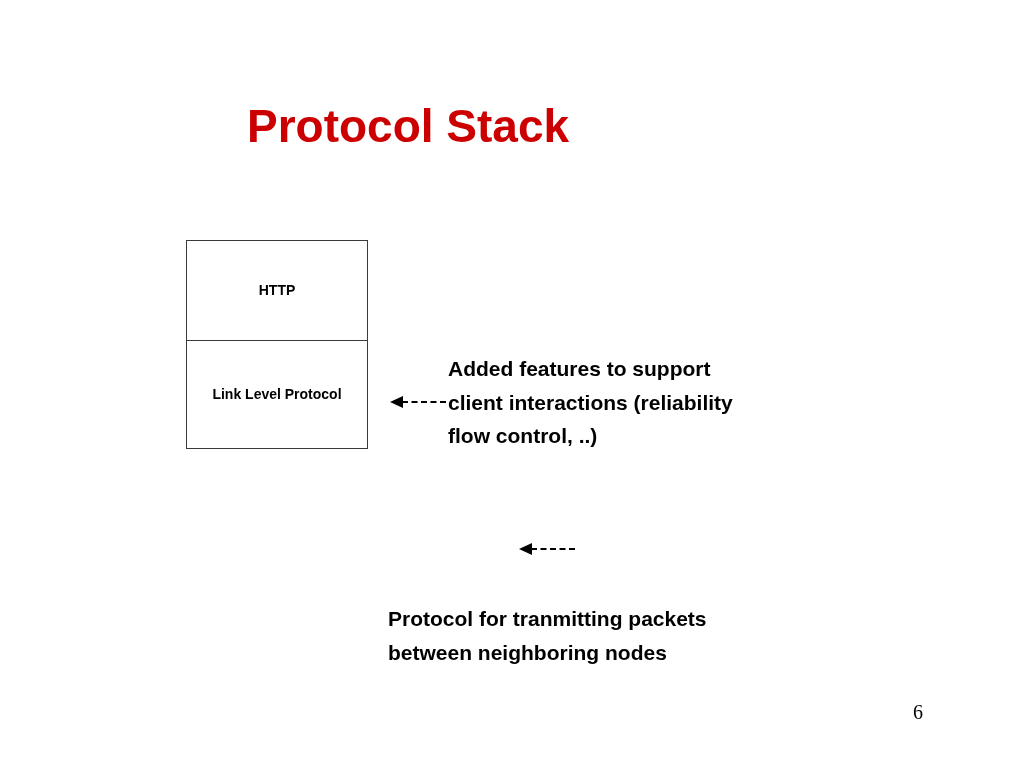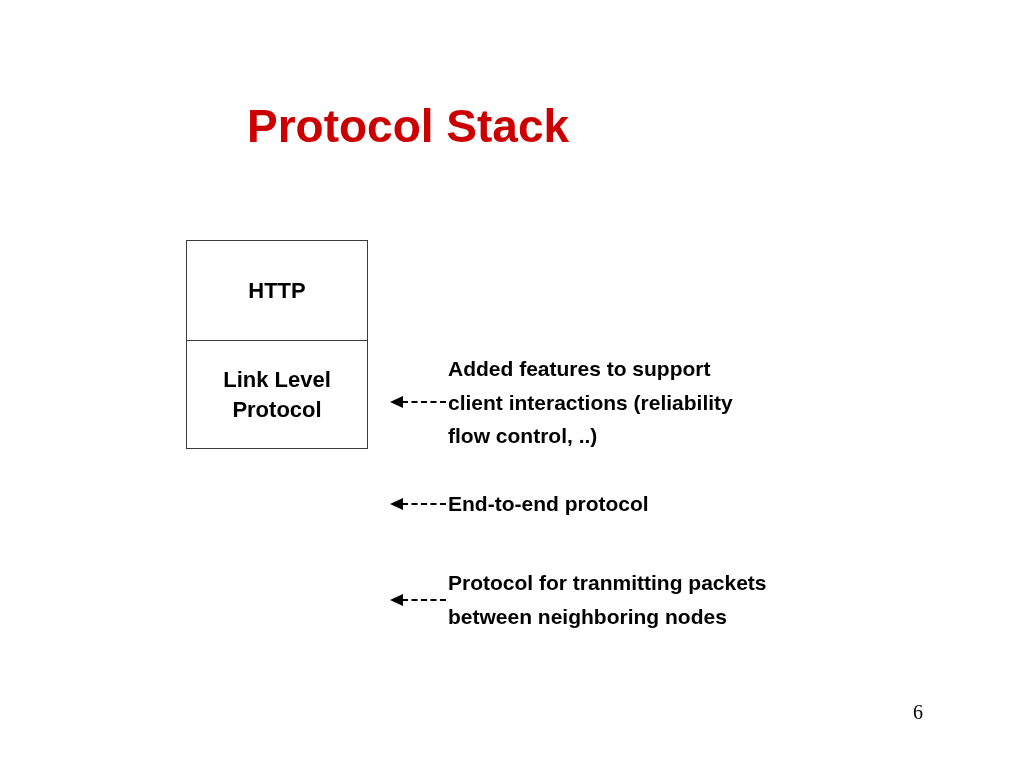--- a/index.html
+++ b/index.html
@@ -48,21 +48,21 @@
     box-sizing: border-box;
     background: #ffffff;
   }
   .layer {
     box-sizing: border-box;
     border-bottom: 1.5px solid #3a3a3a;
     display: flex;
     align-items: center;
     justify-content: center;
     text-align: center;
-    font-size: 22px;
+    font-size: 14px;
     font-weight: bold;
     line-height: 1.32;
     color: #000000;
     padding: 0 2px;
   }
   .layer:last-child { border-bottom: none; }
   .layer-0 { height: 100px; }
   .layer-1 { height: 97px; }
   .layer-2 { height: 99px; }
   .layer-3 { height: 107px; }
@@ -101,21 +101,21 @@
     font-size: 21px;
     font-weight: bold;
     line-height: 1.6;
     color: #000000;
     white-space: pre-line;
   }
 
   #annotation-1 { left: 388px; top: 352px; }
   #annotation-1 .arrow { align-self: center; }
   #annotation-2 { left: 388px; top: 487px; }
-  #annotation-3 { left: 388px; top: 566px; }
+  #annotation-3 { left: 388px; top: 542px; flex-direction: column; }
 
   
   #page-number {
     position: absolute;
     left: 913px;
     top: 701px;
     font-family: "Liberation Serif", serif;
     font-size: 20px;
     color: #000000;
   }
@@ -136,27 +136,20 @@
   <div class="annotation" id="annotation-1">
     <span class="arrow">
       <span class="head"></span>
       <span class="shaft"></span>
     </span>
     <span class="note-text">Added features to support
 client interactions (reliability
 flow control, ..)</span>
   </div>
 
-  <div class="annotation" id="annotation-2">
-    <span class="arrow">
-      <span class="head"></span>
-      <span class="shaft"></span>
-    </span>
-    <span class="note-text">End-to-end protocol</span>
-  </div>
 
   <div class="annotation" id="annotation-3">
     <span class="arrow">
       <span class="head"></span>
       <span class="shaft"></span>
     </span>
     <span class="note-text">Protocol for tranmitting packets
 between neighboring nodes</span>
   </div>
 

